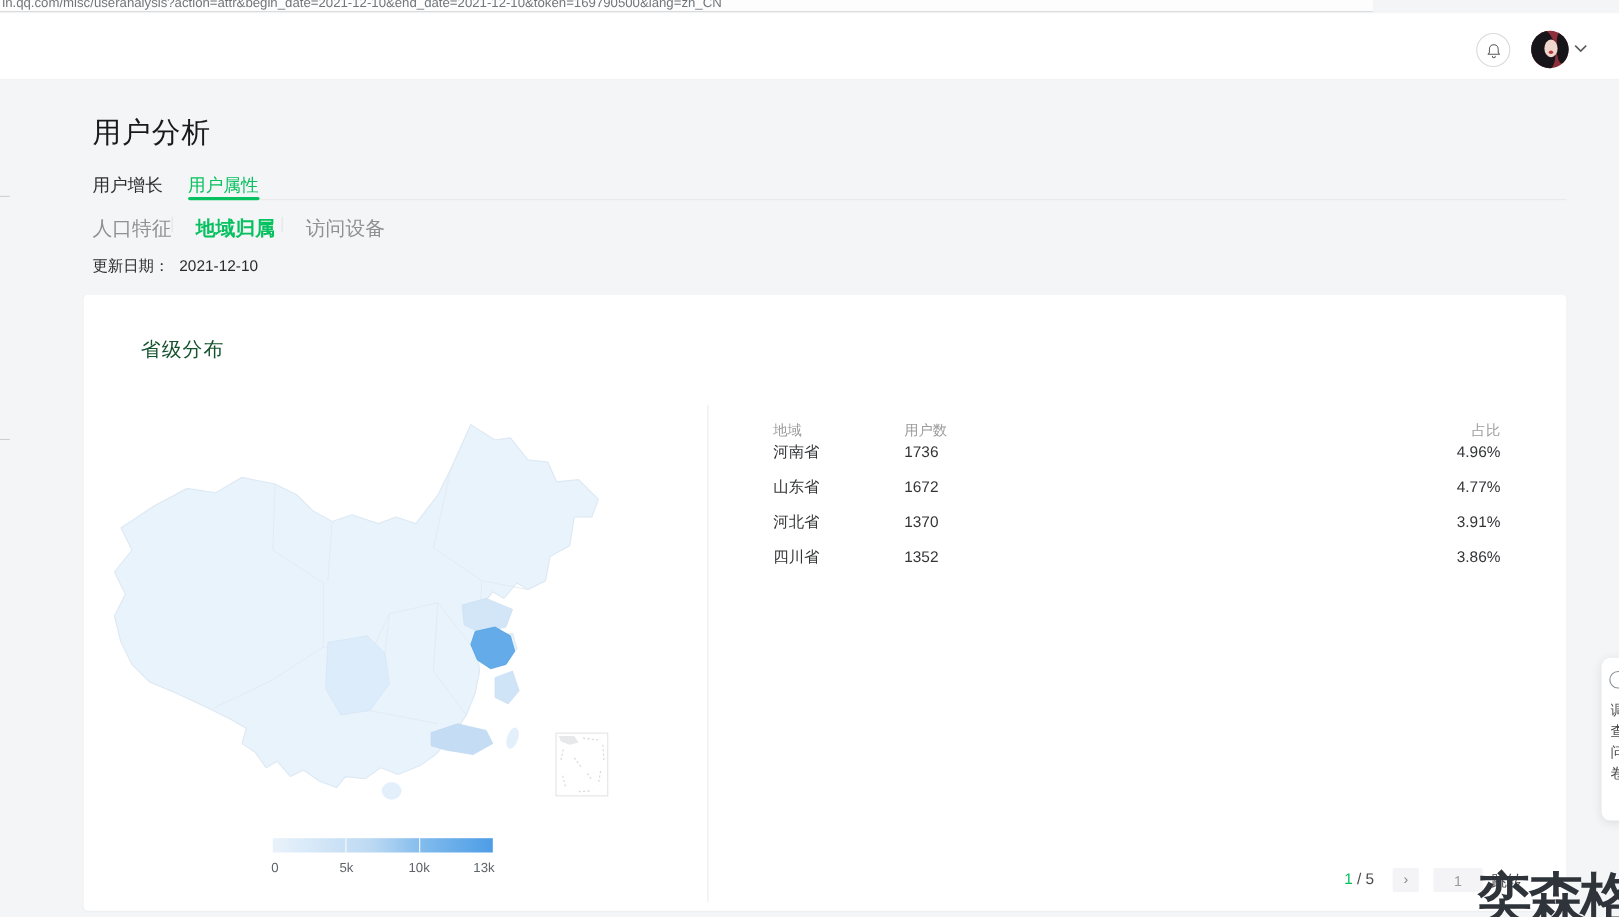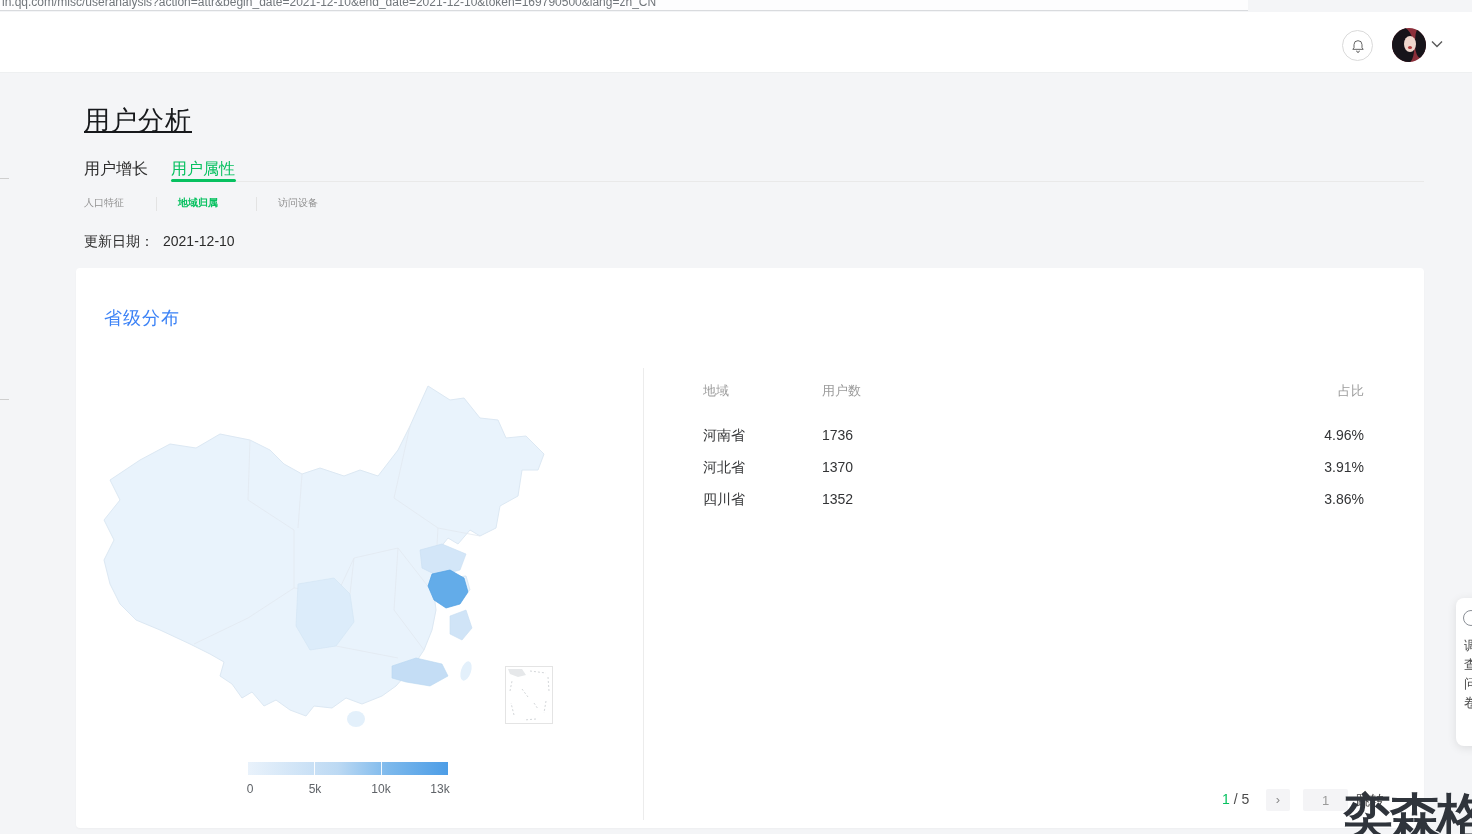--- a/index.html
+++ b/index.html
@@ -19,58 +19,58 @@
   .app-header { position:absolute; left:0; top:12px; width:1472px; height:61px; background:#ffffff; border-bottom:1px solid #eef0f1; z-index:40; }
   .bell-btn { position:absolute; left:1342px; top:18px; width:31px; height:31px; border:1px solid #dadada; border-radius:50%; background:#fff; display:flex; align-items:center; justify-content:center; }
   .avatar { position:absolute; left:1392px; top:16px; width:34px; height:34px; border-radius:50%; background:#8c2f3a; overflow:hidden; }
   .avatar .hair { position:absolute; left:-4px; top:-2px; width:26px; height:40px; background:#17141a; border-radius:45% 55% 40% 50%; }
   .avatar .hair2 { position:absolute; right:-3px; top:-4px; width:14px; height:34px; background:#17141a; border-radius:50% 40% 60% 40%; }
   .avatar .face { position:absolute; left:12px; top:8px; width:12px; height:16px; background:#f0d7cd; border-radius:50%; }
   .avatar .lip { position:absolute; left:16px; top:18px; width:4px; height:3px; background:#b03a3a; border-radius:50%; }
   .hdr-chevron { position:absolute; left:1431px; top:28px; }
 
   
-  .page-title { position:absolute; left:84px; top:103px; font-size:26px; color:#17191c; font-weight:500; letter-spacing:1px;text-decoration:underline; }
+  .page-title { position:absolute; left:84px; top:103px; font-size:26px; color:#17191c; font-weight:500; letter-spacing:1px; }
   .tab { position:absolute; top:159px; font-size:16px; color:#2e2e2e; cursor:pointer; }
   .tab.t0 { left:84px; }
   .tab.t1 { left:171px; color:#07c160; font-weight:500; }
   .tab-underline { position:absolute; left:171px; top:179px; width:65px; height:3px; background:#07c160; border-radius:2px; }
   .tab-sepline { position:absolute; left:236px; top:181px; width:1188px; height:1px; background:#e9e9e9; }
   .edge-stub1 { position:absolute; left:0; top:178px; width:9px; height:1px; background:#cfcfcf; }
   .edge-stub2 { position:absolute; left:0; top:399px; width:9px; height:1px; background:#cfcfcf; }
 
-  .subtab { position:absolute; top:196px; font-size:10px; color:#909090; cursor:pointer; }
+  .subtab { position:absolute; top:196px; font-size:18px; color:#909090; cursor:pointer; }
   .subtab.s0 { left:84px; }
   .subtab.s1 { left:178px; color:#07c160; font-weight:600; }
   .subtab.s2 { left:278px; }
   .subtab-div { position:absolute; top:197px; width:1px; height:14px; background:#e3e3e3; }
   .subtab-div.d0 { left:156px; }
   .subtab-div.d1 { left:256px; }
 
   .update-row { position:absolute; left:84px; top:233px; font-size:14px; color:#2b2b2b; }
   .update-row .date { margin-left:9px; }
 
   
   .card { position:absolute; left:76px; top:268px; width:1348px; height:560px; background:#ffffff; border-radius:4px; box-shadow:0 1px 2px rgba(0,0,0,0.03); }
-  .card-title { position:absolute; left:28px; top:38px; font-size:18px; color:#3b82f6; font-weight:500; letter-spacing:1px; }
+  .card-title { position:absolute; left:52px; top:38px; font-size:18px; color:#14532d; font-weight:500; letter-spacing:1px; }
   .v-divider { position:absolute; left:567px; top:100px; width:1px; height:452px; background:#ececec; }
 
   .map-wrap { position:absolute; left:22px; top:108px; width:470px; height:356px; }
   .inset-box { position:absolute; left:429px; top:398px; width:48px; height:58px; background:#fff; border:1px solid #e4e4e4; }
 
   .legend-bar { position:absolute; left:172px; top:494px; width:200px; height:13px;
     background:linear-gradient(to right,#e9f2fb 0%, #bcd9f3 45%, #7db9ec 70%, #4d9de6 100%); }
   .legend-bar .seg { position:absolute; top:0; width:1px; height:13px; background:rgba(255,255,255,0.9); }
   .legend-tick { position:absolute; top:514px; width:40px; text-align:center; font-size:12px; color:#5f6368; }
   .lt0{left:154px;} .lt1{left:219px;} .lt2{left:285px;} .lt3{left:344px;}
 
   
   .geo-table { position:absolute; left:627px; top:114px; width:661px; }
   .tr { position:relative; height:20px; }
-  .th-row { margin-bottom:25px; }
+  .th-row { }
   .th { color:#9b9b9b; font-size:13px; }
   .td { color:#333436; font-size:14px; }
   .col-region { position:absolute; left:0; top:0; }
   .col-count  { position:absolute; left:119px; top:0; }
   .col-pct    { position:absolute; right:0; top:0; }
   .data-row { margin-bottom:12px; }
 
   
   .pager-count { position:absolute; left:1146px; top:523px; font-size:14px; color:#4a4a4a; }
   .pager-count .cur { color:#07c160; }
@@ -209,20 +209,25 @@
         <span class="th col-region">地域</span>
         <span class="th col-count">用户数</span>
         <span class="th col-pct">占比</span>
       </div>
       <div class="tr data-row">
         <span class="td col-region">河南省</span>
         <span class="td col-count">1736</span>
         <span class="td col-pct">4.96%</span>
       </div>
       <div class="tr data-row">
+        <span class="td col-region">山东省</span>
+        <span class="td col-count">1672</span>
+        <span class="td col-pct">4.77%</span>
+      </div>
+      <div class="tr data-row">
         <span class="td col-region">河北省</span>
         <span class="td col-count">1370</span>
         <span class="td col-pct">3.91%</span>
       </div>
       <div class="tr data-row">
         <span class="td col-region">四川省</span>
         <span class="td col-count">1352</span>
         <span class="td col-pct">3.86%</span>
       </div>
     </div>

